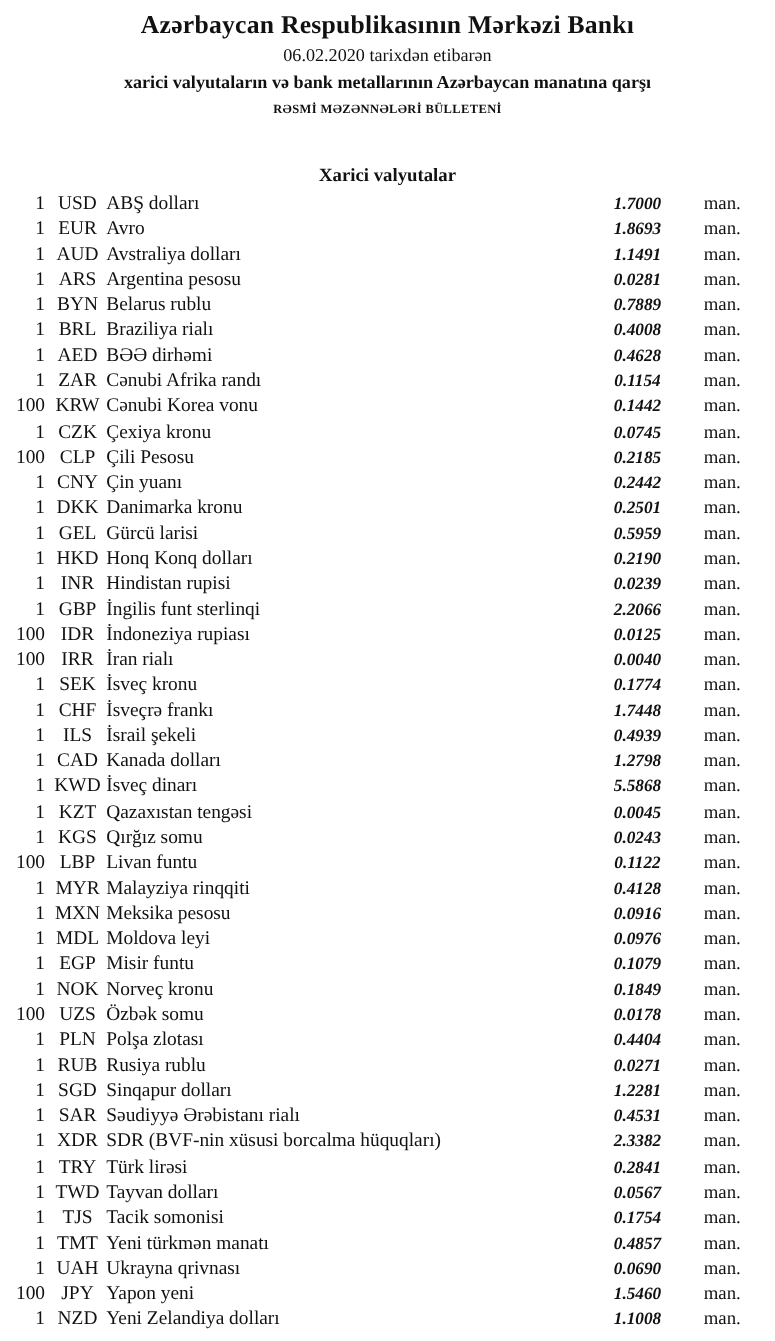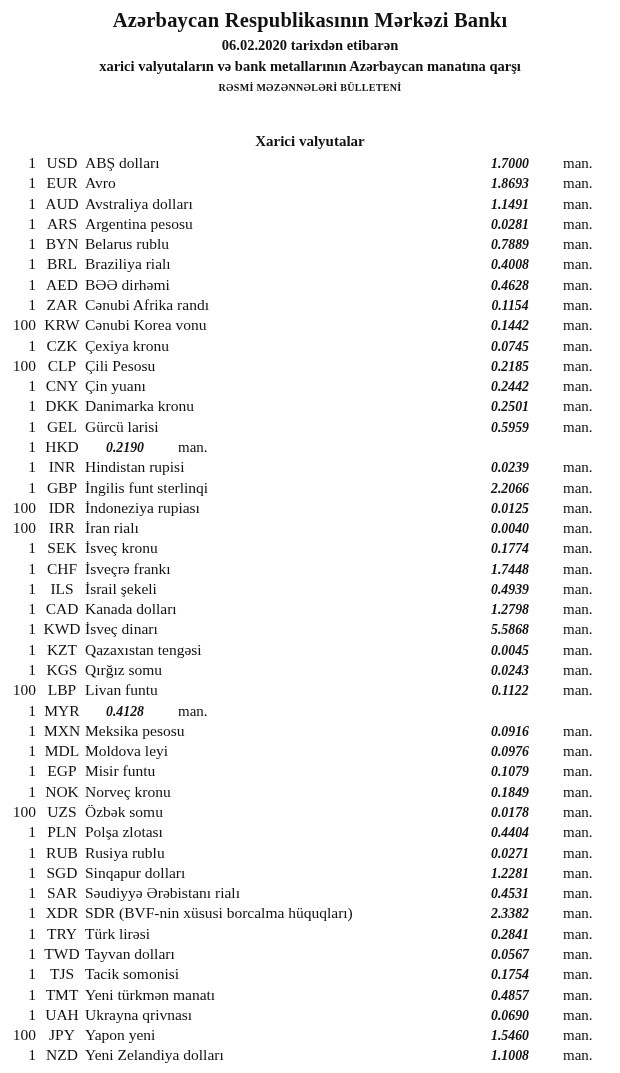--- a/index.html
+++ b/index.html
@@ -23,21 +23,21 @@
     padding-top: 7px;
   }
   .bank-title {
     font-size: 20.5px;
     font-weight: bold;
     line-height: 26px;
     letter-spacing: 0.2px;
   }
   .date-line {
     font-size: 14.5px;
-    font-weight: bold;
+    font-weight: normal;
     line-height: 21px;
     margin-top: 2px;
   }
   .subtitle-line {
     font-size: 14.5px;
     font-weight: bold;
     line-height: 21px;
   }
   .bulletin-title {
     font-size: 10px;
@@ -218,20 +218,21 @@
     <span class="c-qty">1</span>
     <span class="c-code">GEL</span>
     <span class="c-name">Gürcü larisi</span>
     <span class="c-rate">0.5959</span>
     <span class="c-unit">man.</span>
   </div>
 
   <div class="row">
     <span class="c-qty">1</span>
     <span class="c-code">HKD</span>
+    <span class="c-name">Honq Konq dolları</span>
     <span class="c-rate">0.2190</span>
     <span class="c-unit">man.</span>
   </div>
 
   <div class="row">
     <span class="c-qty">1</span>
     <span class="c-code">INR</span>
     <span class="c-name">Hindistan rupisi</span>
     <span class="c-rate">0.0239</span>
     <span class="c-unit">man.</span>
@@ -321,20 +322,21 @@
     <span class="c-qty">100</span>
     <span class="c-code">LBP</span>
     <span class="c-name">Livan funtu</span>
     <span class="c-rate">0.1122</span>
     <span class="c-unit">man.</span>
   </div>
 
   <div class="row">
     <span class="c-qty">1</span>
     <span class="c-code">MYR</span>
+    <span class="c-name">Malayziya rinqqiti</span>
     <span class="c-rate">0.4128</span>
     <span class="c-unit">man.</span>
   </div>
 
   <div class="row">
     <span class="c-qty">1</span>
     <span class="c-code">MXN</span>
     <span class="c-name">Meksika pesosu</span>
     <span class="c-rate">0.0916</span>
     <span class="c-unit">man.</span>

